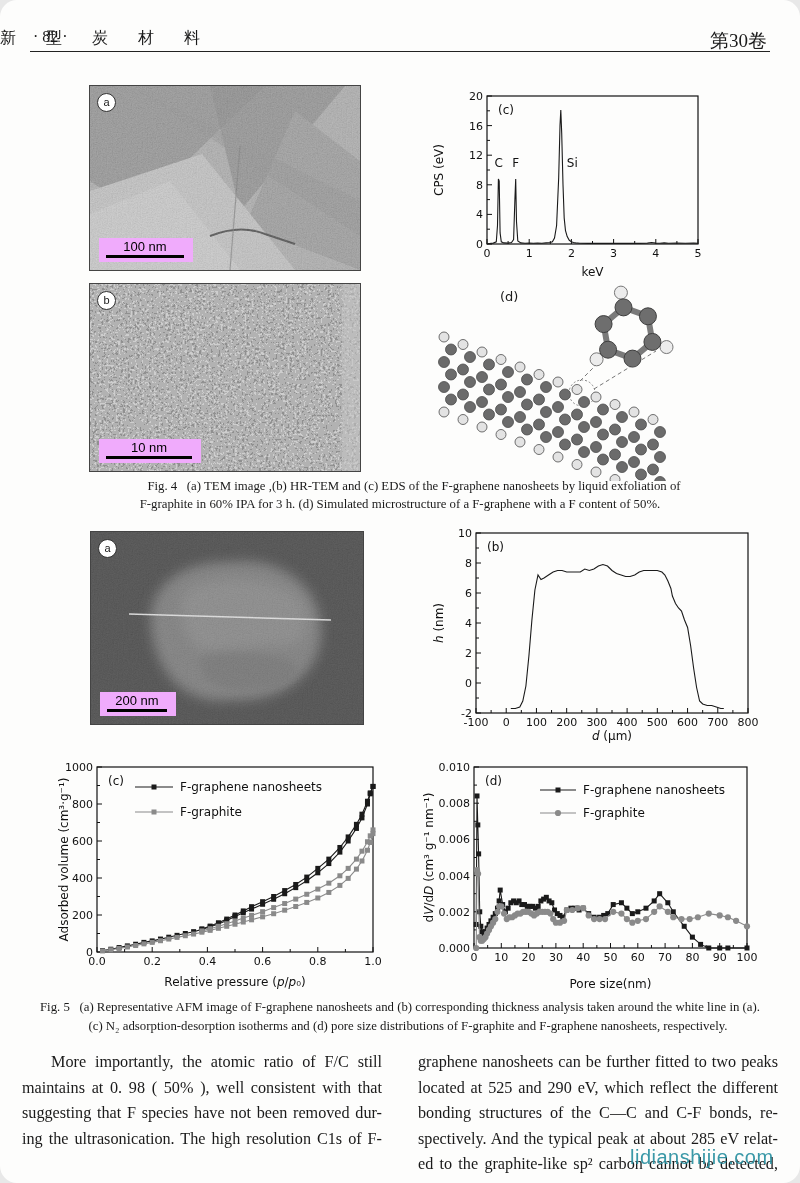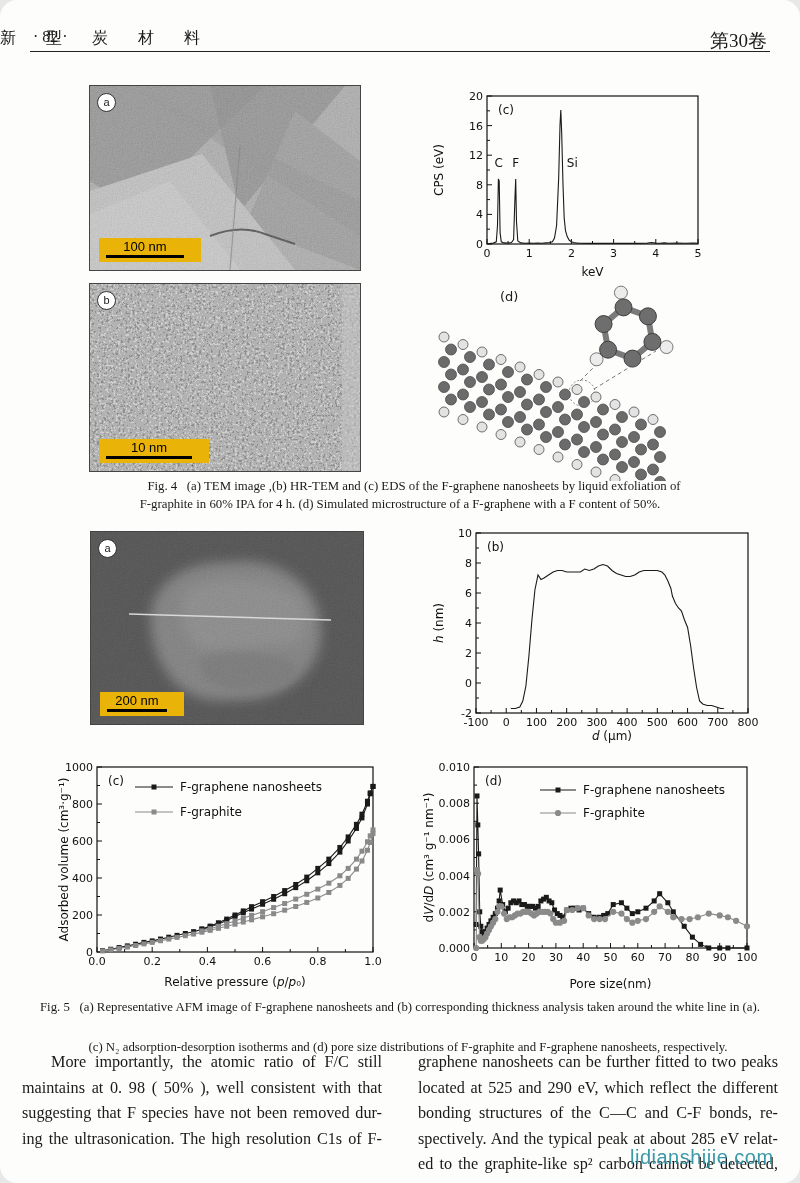--- a/index.html
+++ b/index.html
@@ -6,21 +6,21 @@
   .page{position:relative;width:800px;height:1183px;margin:0 auto;background:#fdfdfc;
         font-family:"Liberation Serif", serif;color:#1a1a1a;overflow:hidden;border-radius:17px;}
   .hdr-left{position:absolute;left:33px;top:28px;font-size:16px;}
   .hdr-center{position:absolute;left:0;right:0;top:28px;font-size:16px;letter-spacing:13px;}
   .hdr-right{position:absolute;right:33px;top:28px;font-size:19px;}
   .hdr-rule{position:absolute;left:30px;right:30px;top:51px;border-top:1.5px solid #222;}
   .panel{position:absolute;border:1px solid #444;overflow:hidden;background:#9a9a9a;}
   .plabel{position:absolute;left:7px;top:7px;width:17px;height:17px;border-radius:50%;
           background:#fff;border:1px solid #333;font-family:"Liberation Sans",sans-serif;
           font-size:11px;line-height:17px;text-align:center;z-index:5;}
-  .scalebar{position:absolute;left:9px;bottom:8px;background:#eab308;padding:1px 17px 4px 7px;z-index:5;margin-top:48px;}
+  .scalebar{position:absolute;left:9px;bottom:8px;background:#f0abfc;padding:1px 9px 4px 7px;z-index:5;margin-top:48px;}
   .scalebar .sb-text{font-family:"Liberation Sans",sans-serif;font-size:13px;color:#000;display:block;text-align:center;}
   .scalebar .sb-line{height:3px;background:#000;margin-top:1px;}
   .chartbox{position:absolute;}
   svg.chart text{font-family:"DejaVu Sans",sans-serif;}
   .caption{position:absolute;left:0;right:0;text-align:center;font-size:12.8px;white-space:pre-wrap;}
   .molwrap{position:absolute;}
   .mol-label{position:absolute;left:70px;top:8px;font-family:"DejaVu Sans",sans-serif;font-size:13px;}
   .col{position:absolute;width:360px;font-size:16.2px;line-height:25.5px;}
   .bodyline{text-align:justify;text-align-last:justify;}
   .bodyline.indent{text-indent:29px;}
@@ -242,21 +242,21 @@
         <circle cx="166.56757268813408" cy="78.32494089802039" r="6.5" fill="#ececec" stroke="#777" stroke-width="1"></circle>
         <circle cx="178.0672412168655" cy="68.69386495972024" r="8.5" fill="#6e6e6e" stroke="#3f3f3f" stroke-width="1"></circle>
         <circle cx="173.57630946596814" cy="43.08465700615827" r="8.5" fill="#6e6e6e" stroke="#3f3f3f" stroke-width="1"></circle>
         <circle cx="190.91814608512334" cy="11.616248996306124" r="6.5" fill="#ececec" stroke="#777" stroke-width="1"></circle>
         <circle cx="193.5090682491026" cy="26.39079204643803" r="8.5" fill="#6e6e6e" stroke="#3f3f3f" stroke-width="1"></circle>
         <circle cx="217.93275878313446" cy="35.30613504027974" r="8.5" fill="#6e6e6e" stroke="#3f3f3f" stroke-width="1"></circle>
       </svg>
   </div>
 
   <div class="caption" style="top:479px;padding-left:28px;">Fig. 4   (a) TEM image ,(b) HR-TEM and (c) EDS of the F-graphene nanosheets by liquid exfoliation of</div>
-  <div class="caption" style="top:497px;">F-graphite in 60% IPA for 4 h. (d) Simulated microstructure of a F-graphene with a F content of 50%.</div>
+  <div class="caption" style="top:497px;">F-graphite in 60% IPA for 3 h. (d) Simulated microstructure of a F-graphene with a F content of 50%.</div>
 
   <div class="panel" style="left:90px;top:531px;width:272px;height:192px;background:#4b4b4b;">
     <svg width="272" height="192">
       <rect width="272" height="192" fill="#4b4b4b"></rect>
       <path d="M60,95 C55,52 95,28 140,30 C188,24 228,52 230,95 C234,135 196,172 140,168 C94,174 64,140 60,95 Z" fill="#7d7d7d" filter="url(#blur6)"></path>
       <path d="M95,60 C120,42 180,44 205,65 C220,80 218,100 205,112 L110,118 C92,104 84,78 95,60 Z" fill="#8b8b8b" opacity="0.8" filter="url(#blur6)"></path>
       <path d="M110,125 C140,118 185,120 205,132 C210,148 190,160 150,158 C120,158 106,142 110,125 Z" fill="#747474" opacity="0.9" filter="url(#blur3)"></path>
       <line x1="38" y1="82" x2="240" y2="88" stroke="#ddd" stroke-width="1.6"></line>
       <rect width="272" height="192" filter="url(#grain)" opacity="0.6"></rect>
     </svg>
@@ -678,21 +678,21 @@
         <line x1="120" y1="35" x2="156" y2="35" stroke="#1a1a1a" stroke-width="1.1"></line>
         <rect x="135.5" y="32.5" width="5" height="5" fill="#1a1a1a"></rect>
         <text x="163" y="39" font-size="12" fill="#111">F-graphene nanosheets</text>
         <line x1="120" y1="58" x2="156" y2="58" stroke="#8a8a8a" stroke-width="1.1"></line>
         <circle cx="138" cy="58" r="3.1" fill="#8a8a8a"></circle>
         <text x="163" y="62" font-size="12" fill="#111">F-graphite</text>
       </svg>
   </div>
 
   <div class="caption" style="top:1000px;">Fig. 5   (a) Representative AFM image of F-graphene nanosheets and (b) corresponding thickness analysis taken around the white line in (a).</div>
-  <div class="caption" style="top:1040px;padding-left:16px;">(c) N₂ adsorption-desorption isotherms and (d) pore size distributions of F-graphite and F-graphene nanosheets, respectively.</div>
+  <div class="caption" style="top:1019px;padding-left:16px;">(c) N₂ adsorption-desorption isotherms and (d) pore size distributions of F-graphite and F-graphene nanosheets, respectively.</div>
 
   <div class="col" style="left:22px;top:1050px;">
     <div class="bodyline indent">More importantly, the atomic ratio of F/C still</div>
     <div class="bodyline">maintains at 0. 98 ( 50% ), well consistent with that</div>
     <div class="bodyline">suggesting that F species have not been removed dur-</div>
     <div class="bodyline">ing the ultrasonication.  The high resolution C1s of F-</div>
   </div>
   <div class="col" style="left:418px;top:1050px;">
     <div class="bodyline">graphene nanosheets can be further fitted to two peaks</div>
     <div class="bodyline">located at 525 and 290 eV, which reflect the different</div>

